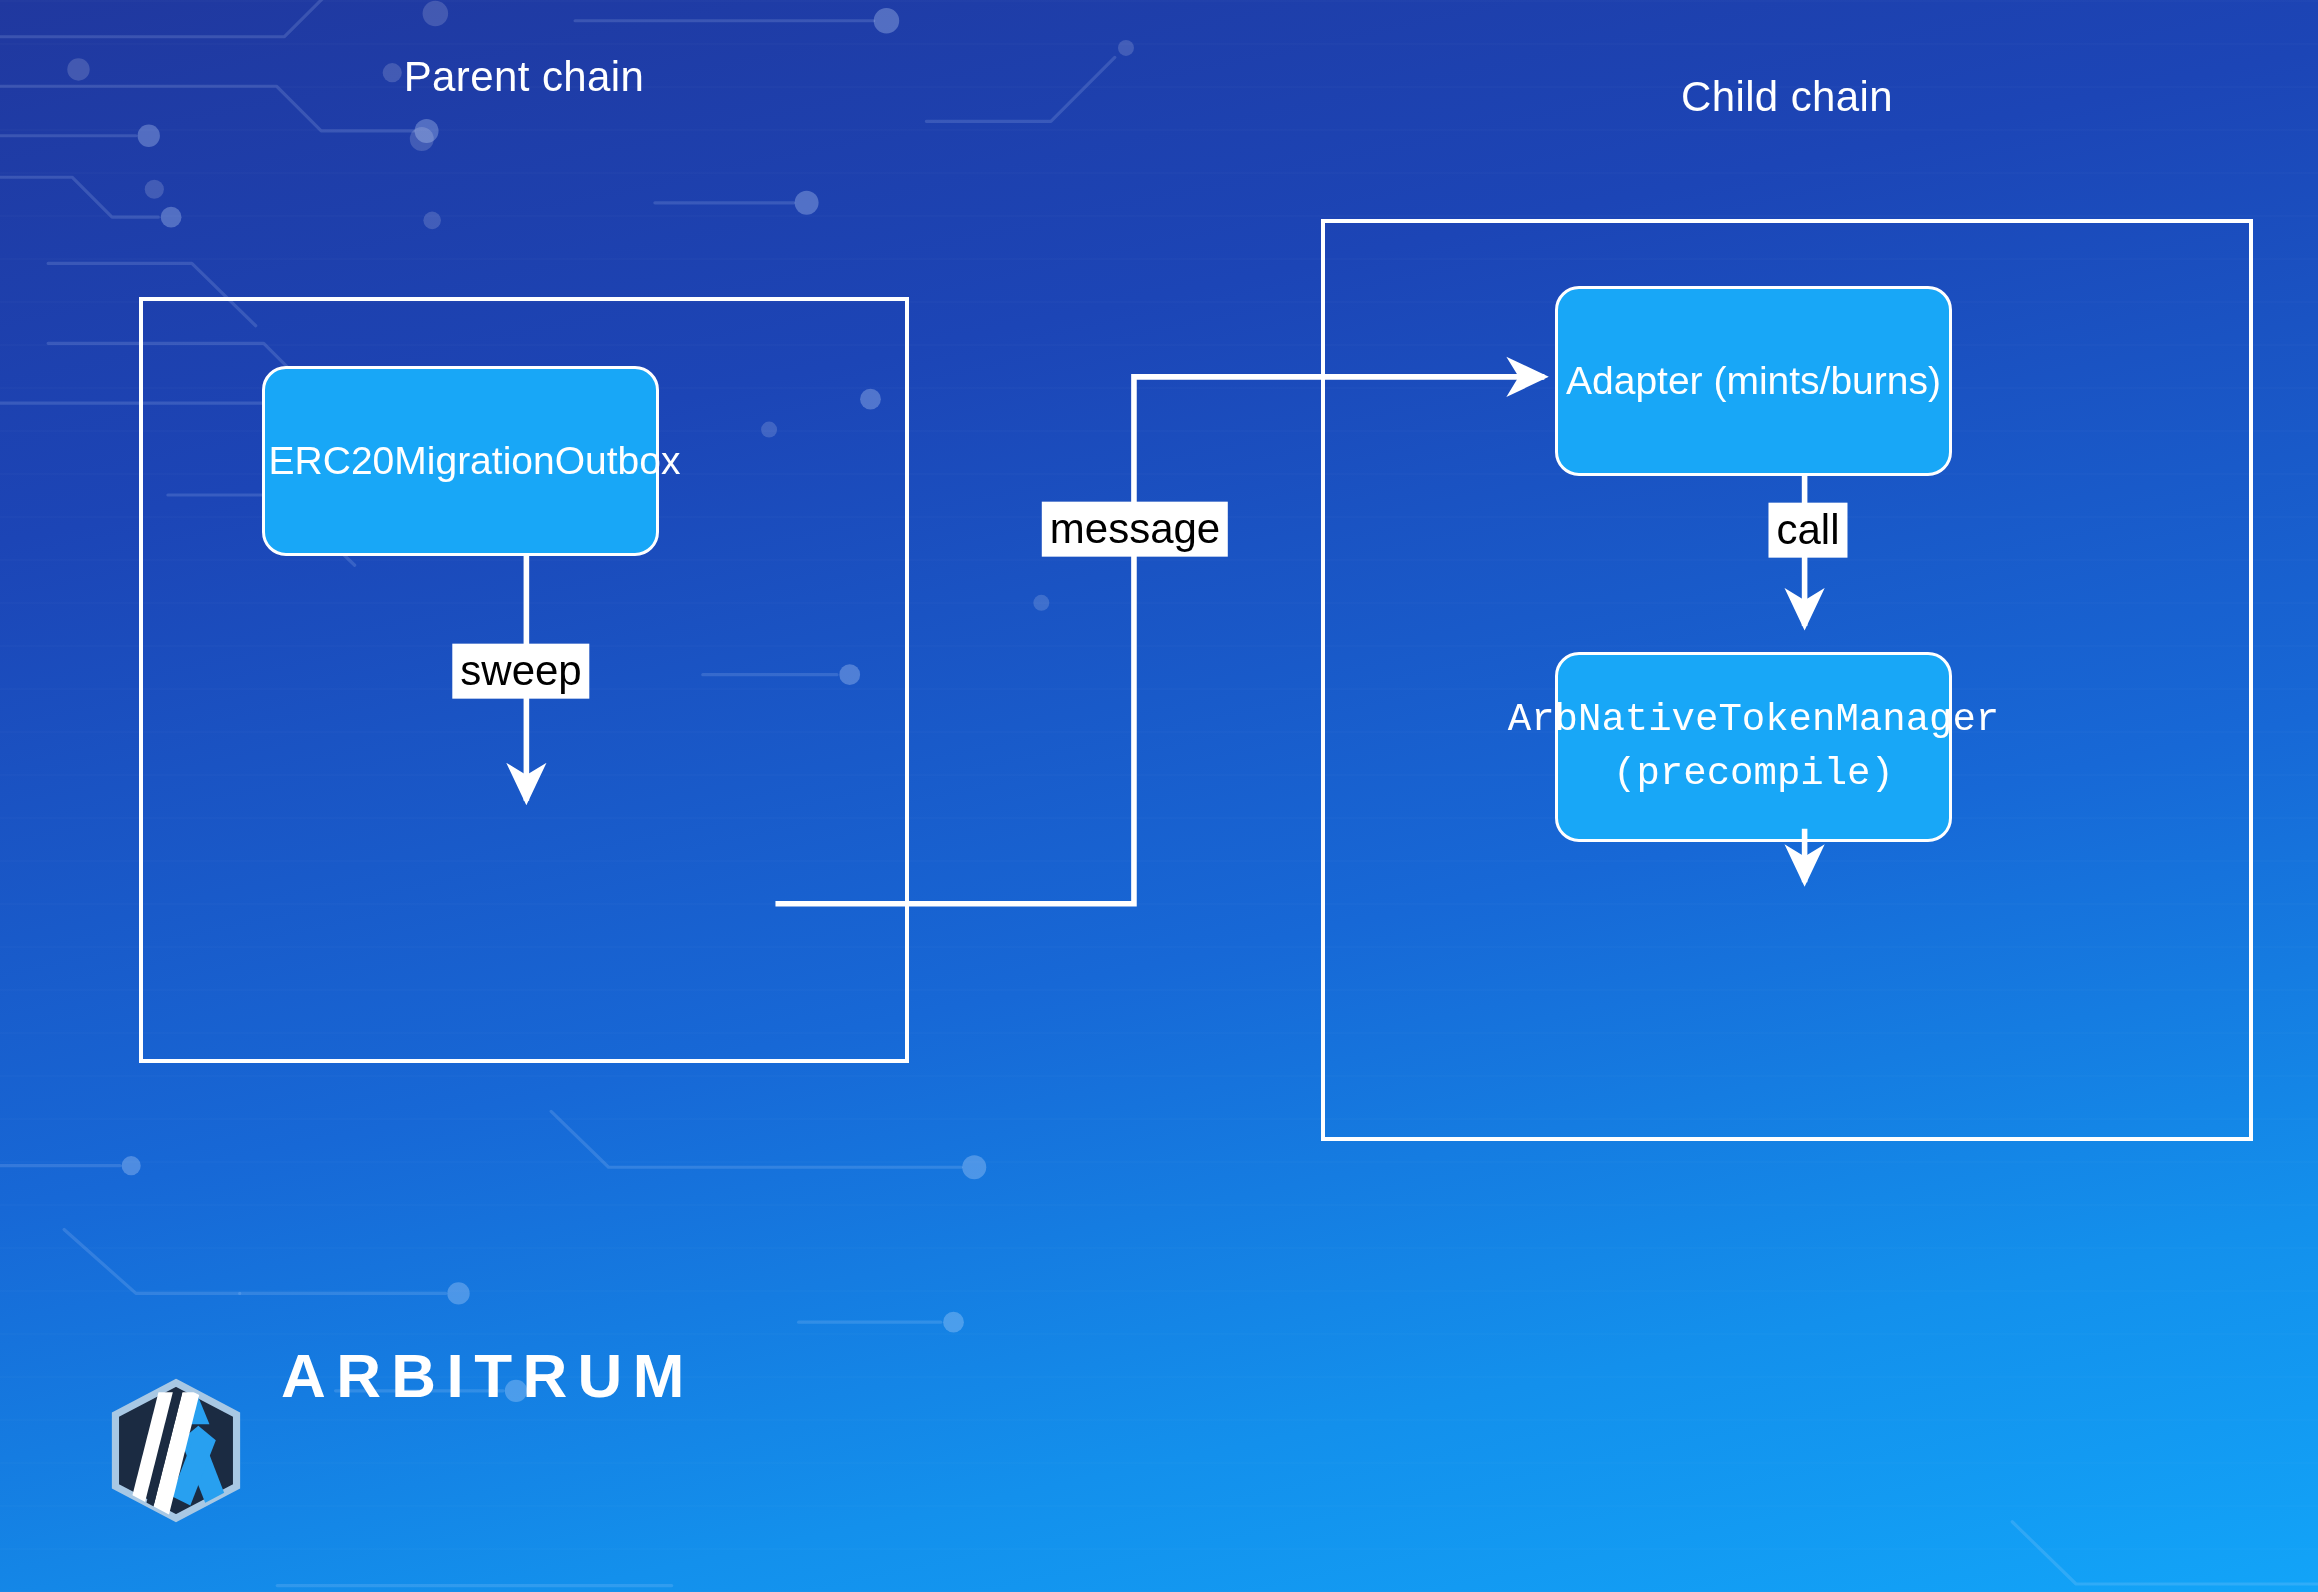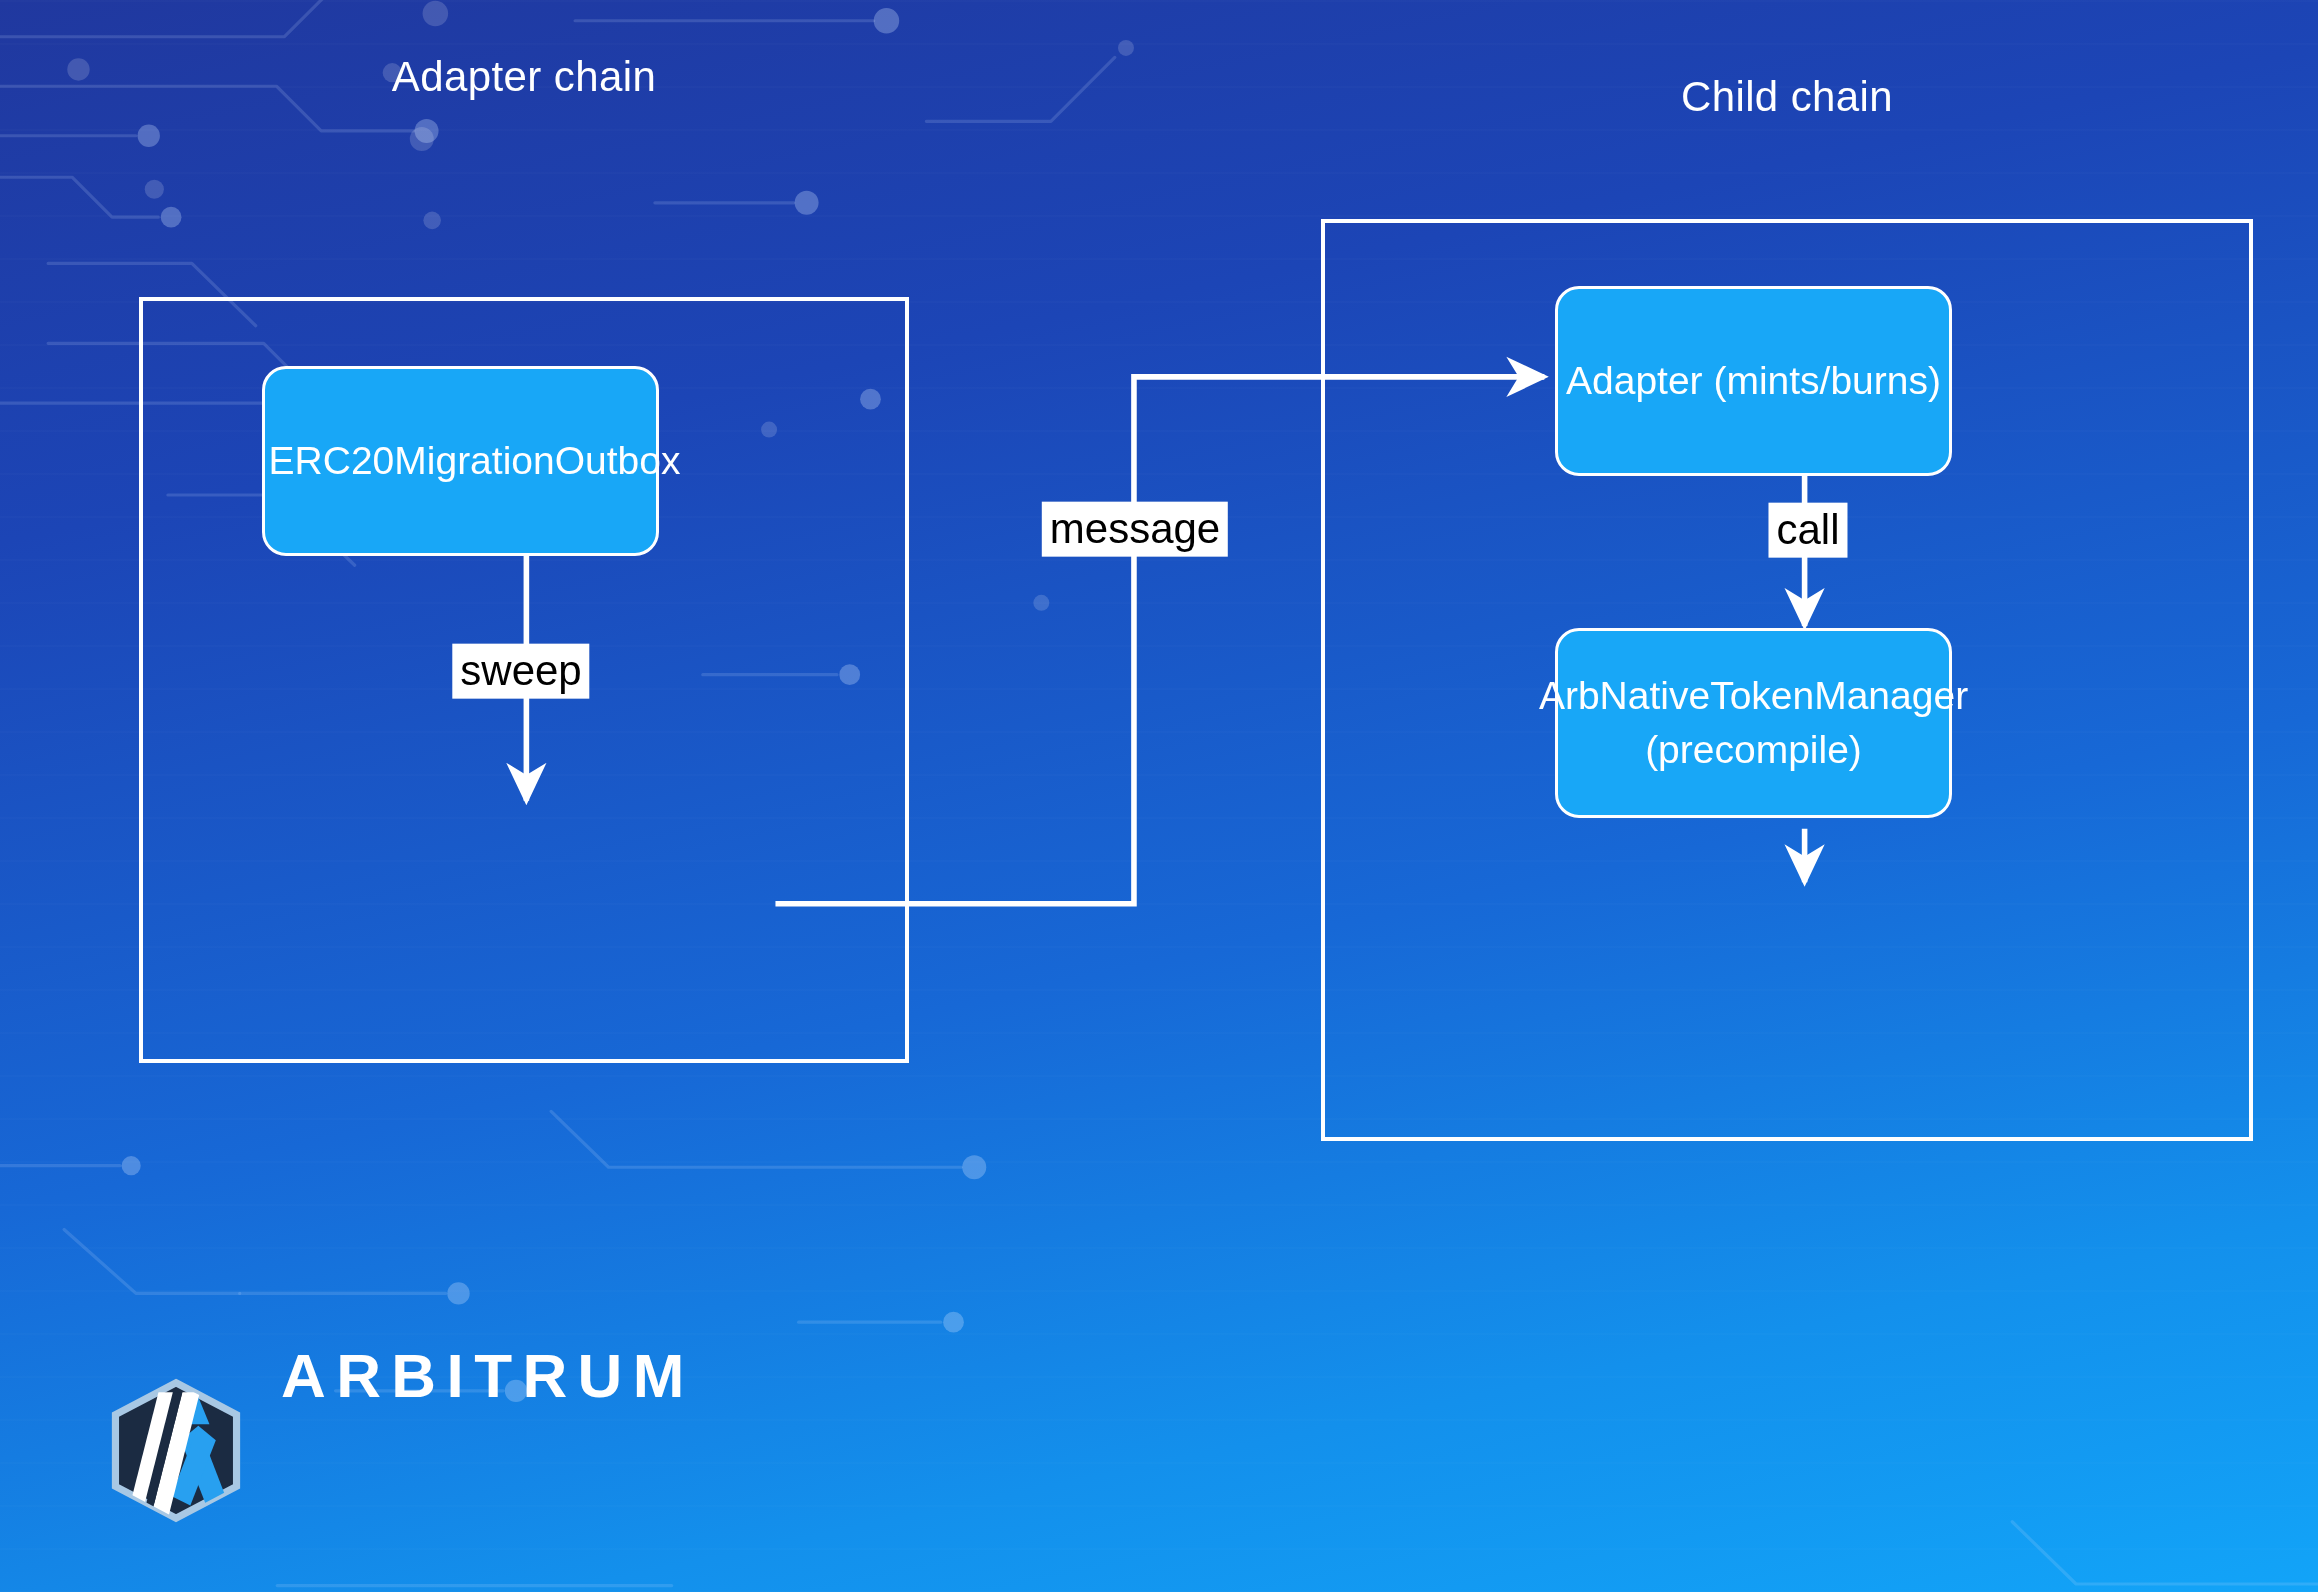--- a/index.html
+++ b/index.html
@@ -36,21 +36,21 @@
   .container-child{left:1321px;top:219px;width:932px;height:922px;}
   .node{
     position:absolute;width:397px;height:190px;
     background:var(--node-fill);border:3.2px solid var(--stroke);border-radius:24px;
     display:flex;flex-direction:column;align-items:center;justify-content:center;
     color:#fff;font-size:39px;text-align:center;line-height:54px;white-space:nowrap;
   }
   .node-erc20{left:262px;top:366px;padding-left:28px;}
   .node-locks{left:277px;top:810px;}
   .node-mints{left:1555px;top:286px;}
-  .node-antm{left:1555px;top:628px;}
+  .node-antm{left:1555px;top:652px;font-family:Liberation Mono, monospace;}
   .node-user{left:1555px;top:893px;}
   .edge-label{
     position:absolute;transform:translate(-50%,-50%);
     background:#ffffff;color:var(--label-text);
     font-size:42px;line-height:1.15;padding:3.2px 8px;white-space:nowrap;
   }
   .label-sweep{left:521px;top:671px;}
   .label-message{left:1135px;top:529px;}
   .label-call{left:1808px;top:530px;}
   .logo{position:absolute;left:104px;top:1378px;width:144px;height:145px;}
@@ -110,21 +110,21 @@
       <circle cx="193" cy="237" r="12"></circle>
       <circle cx="541" cy="276" r="11"></circle>
       <circle cx="963" cy="538" r="10"></circle>
       <circle cx="1304" cy="755" r="10"></circle>
       <circle cx="1410" cy="60" r="10"></circle>
     </g>
   </svg>
 
   <div class="texture"></div>
 
-  <div class="chain-title title-parent">Adapter chain</div>
+  <div class="chain-title title-parent">Parent chain</div>
   <div class="chain-title title-child">Child chain</div>
 
   <div class="container container-parent"></div>
   <div class="container container-child"></div>
 
   <div class="node node-erc20">
     <span>ERC20MigrationOutbox</span>
   </div>
   <div class="node node-mints">
     <span>Adapter (mints/burns)</span>

